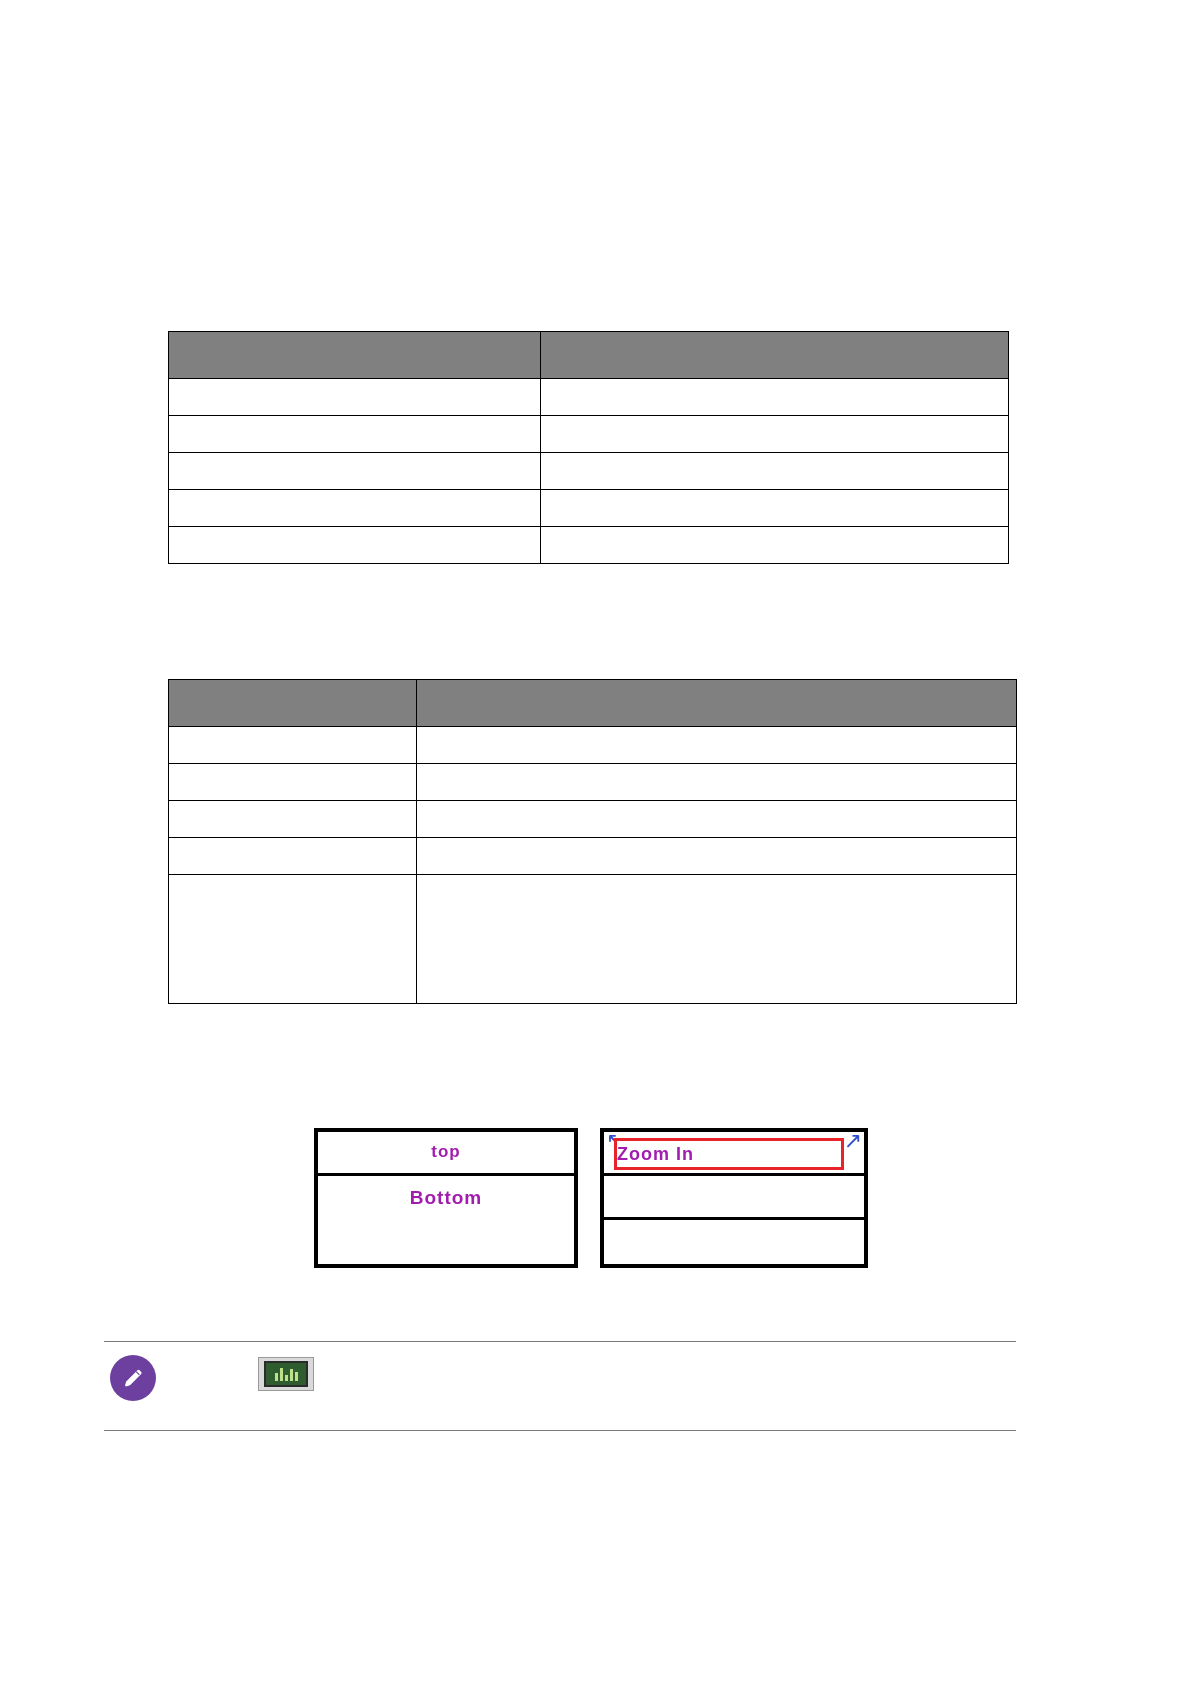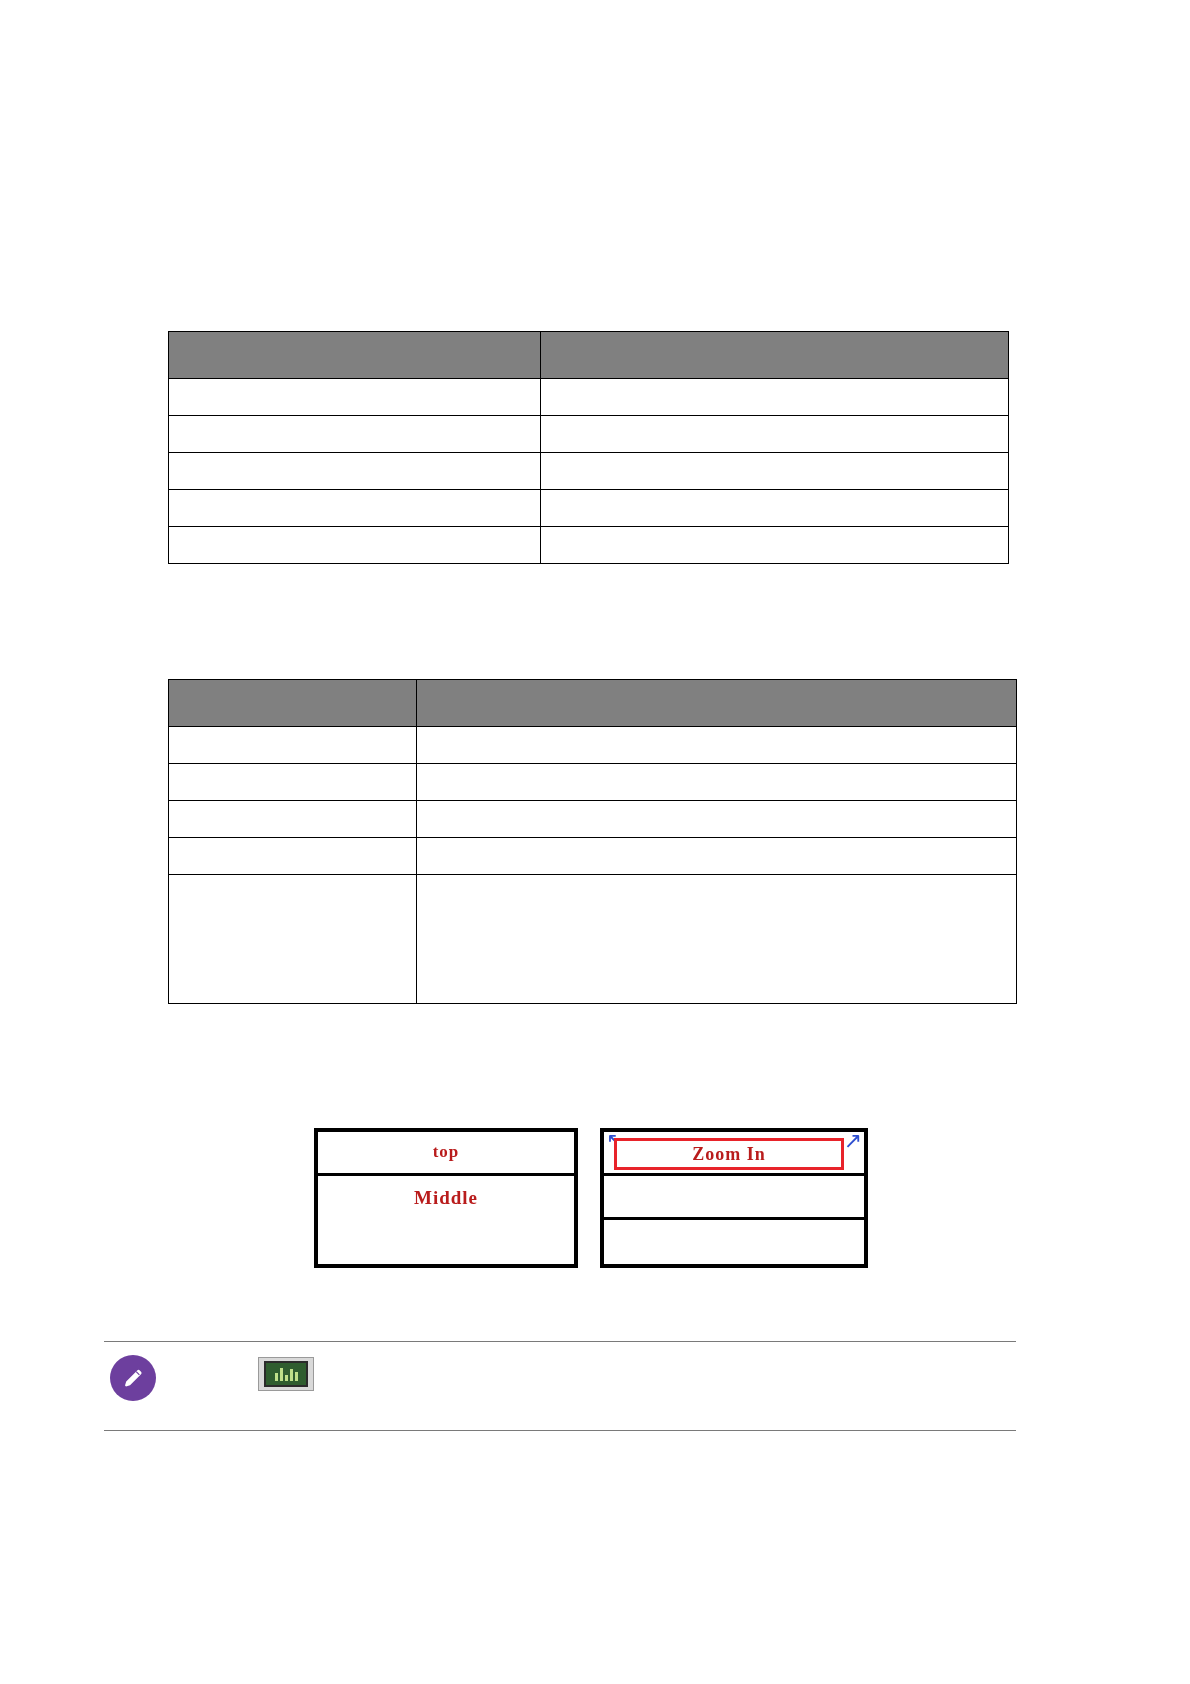--- a/index.html
+++ b/index.html
@@ -91,39 +91,39 @@
     position: relative;
     height: 33.33%;
     border-bottom: 3px solid #000000;
     box-sizing: border-box;
     display: flex;
     align-items: center;
     justify-content: center;
   }
   .fig-row:last-child { border-bottom: none; }
   .fig-label {
-    color: #b91c1c;
-    font-family: Liberation Serif, serif;
+    color: #a21caf;
+    font-family: Liberation Sans, sans-serif;
     font-weight: bold;
     font-size: 19px;
     letter-spacing: 1px;
   }
   .fig-label.small { font-size: 17px; }
 
   .zoom-badge {
     position: absolute;
     left: 10px;
     top: 6px;
     width: 230px;
     height: 32px;
     border: 3px solid #e8232a;
     box-sizing: border-box;
     display: flex;
     align-items: center;
-    justify-content: center;
+    justify-content: flex-start;
     background: #ffffff;
   }
   .zoom-badge .fig-label { font-size: 18px; }
 
   .arrow {
     position: absolute;
     color: #2f4fd0;
     font-size: 22px;
     line-height: 1;
     font-family: "DejaVu Sans", sans-serif;
@@ -278,21 +278,21 @@
     </tbody>
   </table>
 
   <div class="figure-area">
 
     <div class="fig-box fig-left">
       <div class="fig-row">
         <span class="fig-label small">top</span>
       </div>
       <div class="fig-row">
-        <span class="fig-label">Middle</span>
+        <span class="fig-label">Bottom</span>
       </div>
     </div>
 
     <div class="fig-box fig-right">
       <div class="fig-row">
         <span class="arrow arrow-tl">↖</span>
         <span class="arrow arrow-tr">↗</span>
         <div class="zoom-badge">
           <span class="fig-label">Zoom In</span>
         </div>

